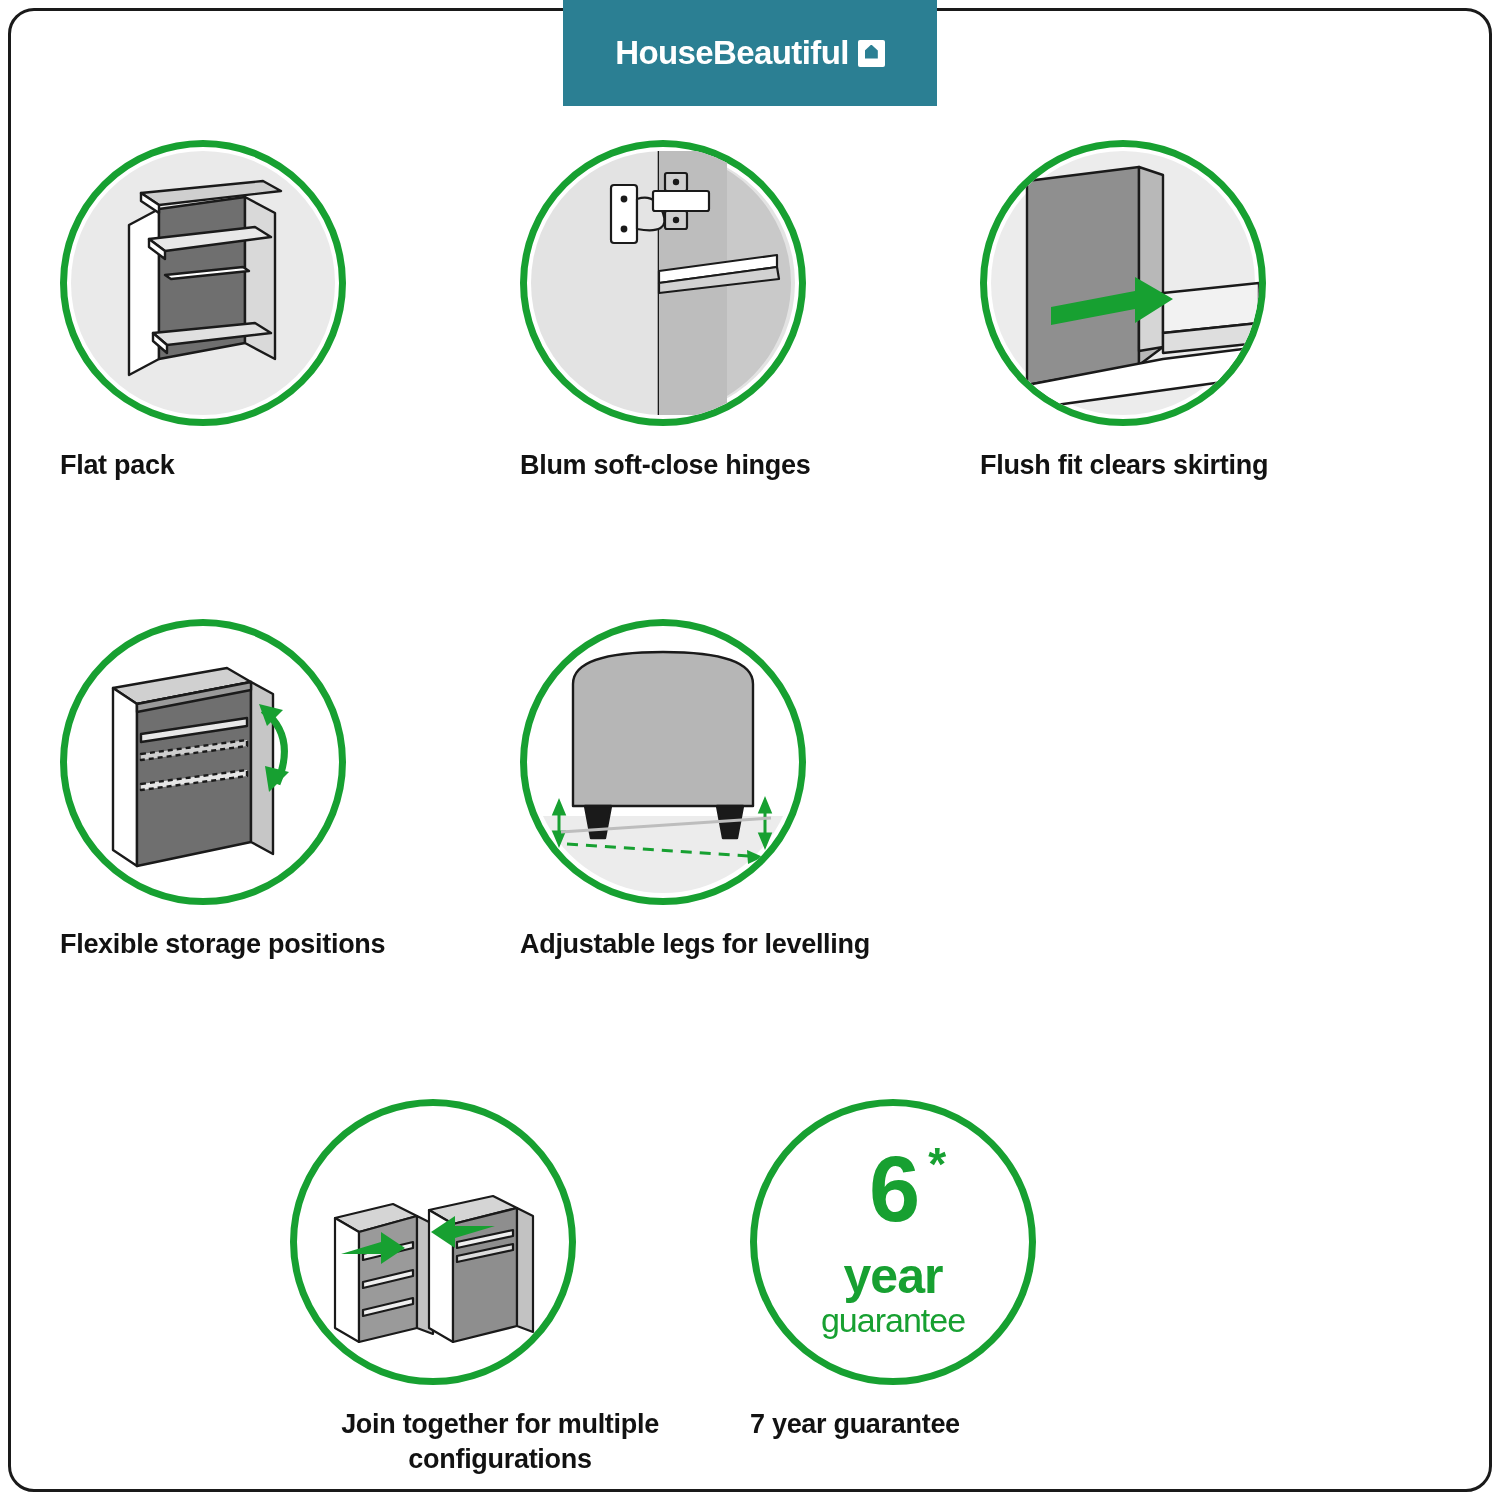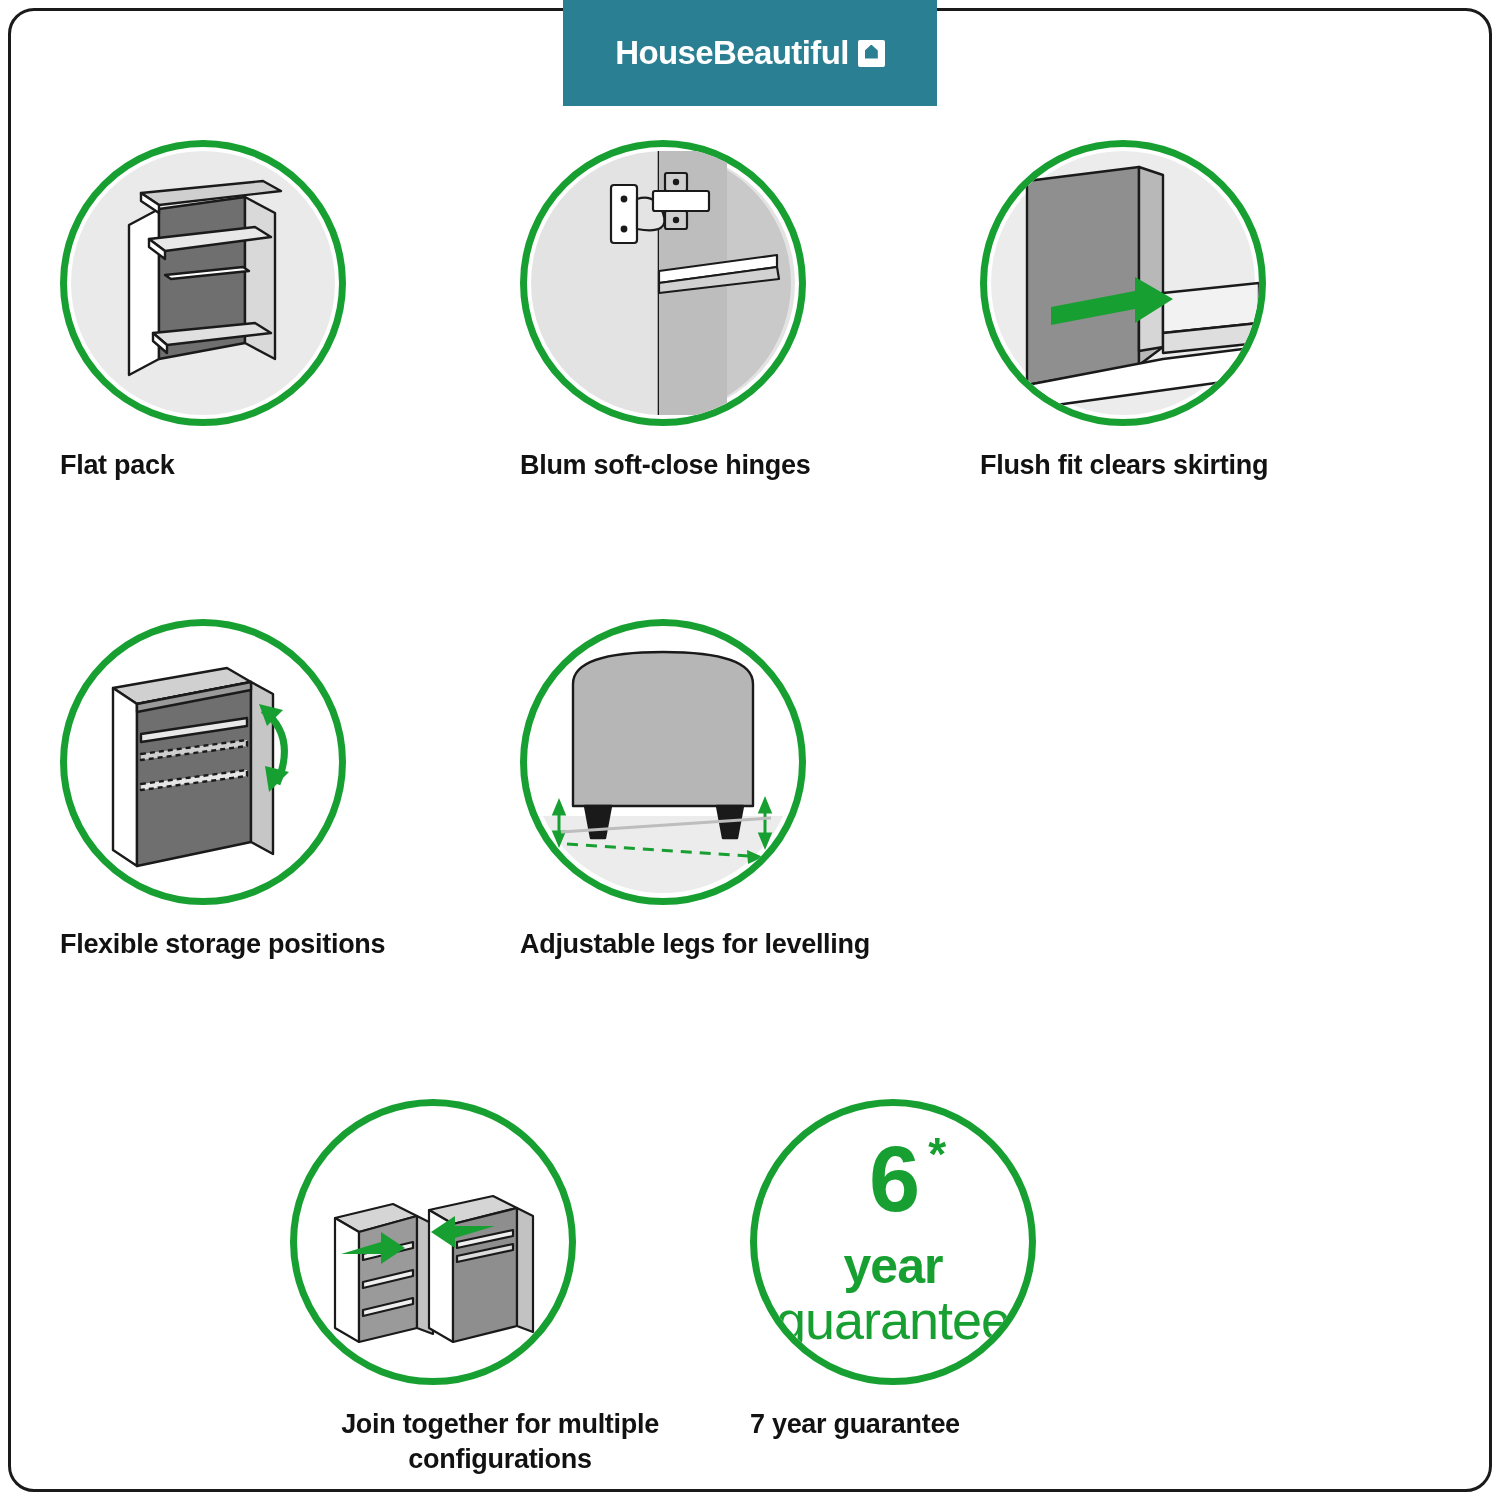--- a/index.html
+++ b/index.html
@@ -141,21 +141,21 @@
     line-height: 1;
   }
   .guar-year {
     font-size: 50px;
     font-weight: bold;
     line-height: 1.0;
     margin-top: 20px;
     letter-spacing: -1px;
   }
   .guar-guarantee {
-    font-size: 54px;
+    font-size: 34px;
     font-weight: normal;
     line-height: 1.0;
     margin-top: 2px;
     letter-spacing: -1px;
   }
 </style>
 </head>
 <body>
 
 <div id="page">

